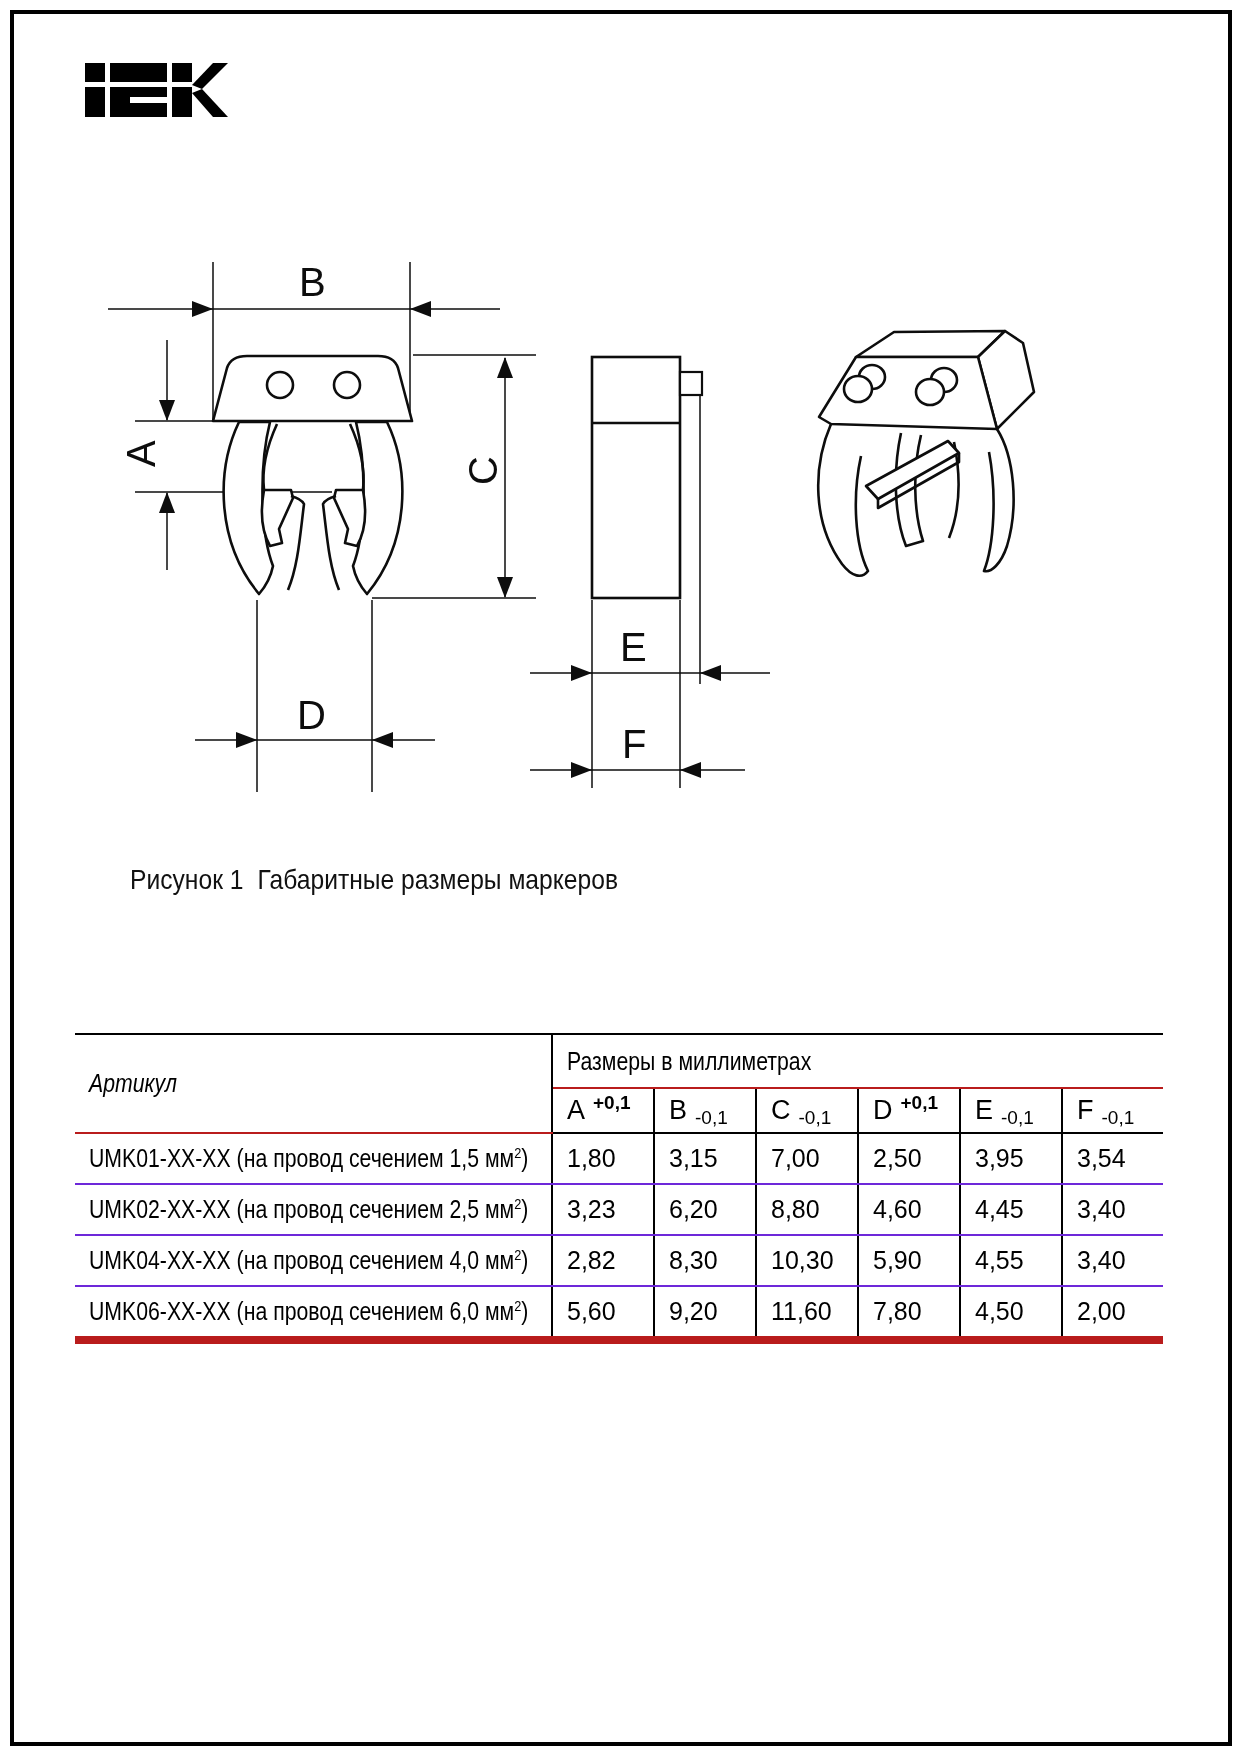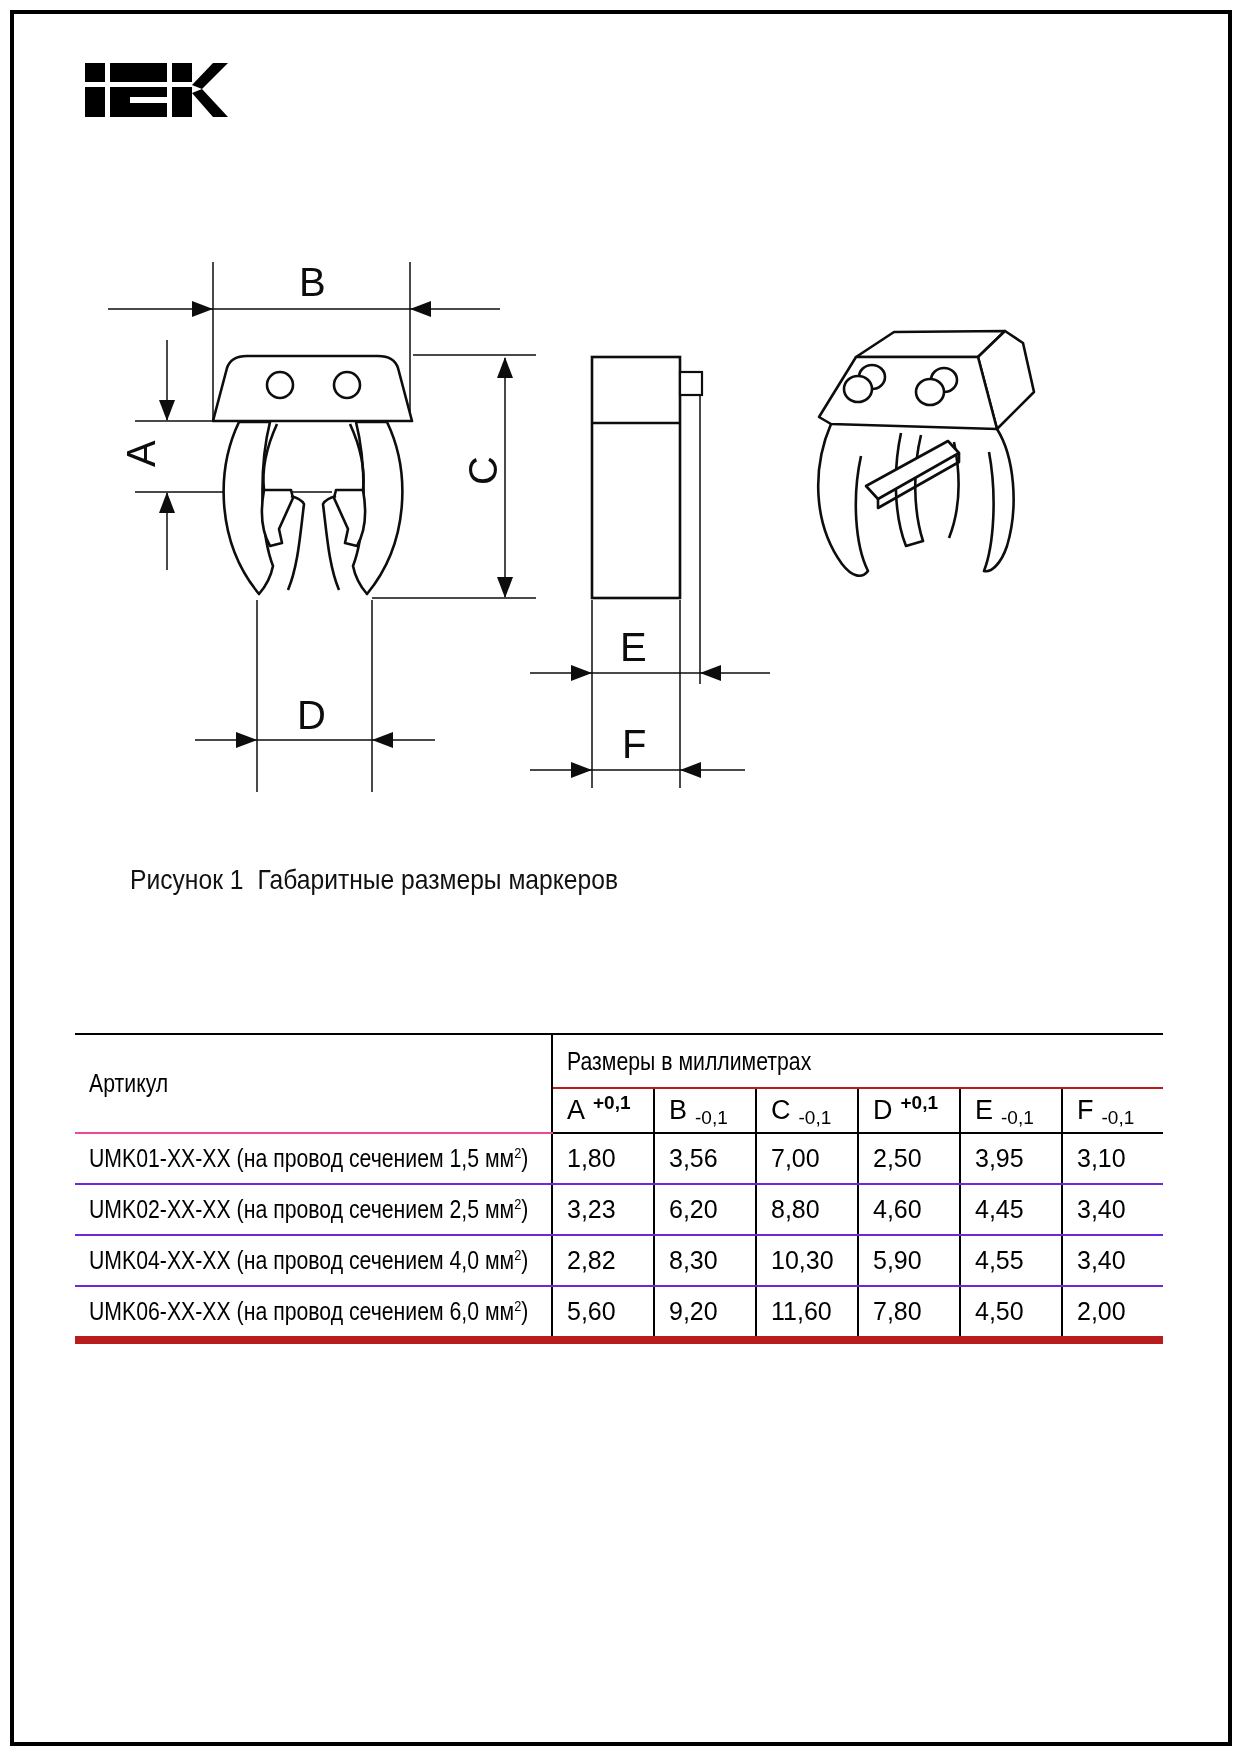--- a/index.html
+++ b/index.html
@@ -23,21 +23,21 @@
     border-collapse:collapse; table-layout:fixed;
     border-top:2.5px solid #000; font-size:25px; color:#000;
   }
   table.dims th, table.dims td {
     border-right:2px solid #000; font-weight:normal; text-align:left;
     padding:0 4px 0 14px; vertical-align:middle; overflow:hidden; white-space:nowrap;
   }
   table.dims th:last-child, table.dims td:last-child { border-right:none; }
   th.art-h {
     vertical-align:top; padding-top:12px; padding-left:10px;
-    font-weight:bold; border-bottom:2px solid #ec4899;
+    font-weight:bold; border-bottom:2px solid #b91c1c;font-style:italic;
   }
   th.grp-h { height:52px; font-weight:bold; border-bottom:2px solid #b91c1c; }
   tr.h2 th { height:43px; border-bottom:2px solid #000; }
   tr.h2 .letter { font-size:27px; }
   tr.h2 .tol { font-size:19px; margin-left:8px; position:relative; }
   tr.h2 .tol.sup { top:-10px;font-weight:bold; }
   tr.h2 .tol.sub { top:5px; }
   table.dims td { height:49px; border-bottom:2px solid #6d28d9; }
   table.dims tr:last-child td { border-bottom:8px solid #b91c1c; }
   td.artcell { padding-left:10px; }
@@ -180,25 +180,25 @@
         <th><span class="letter">C</span><span class="tol sub">-0,1</span></th>
         <th><span class="letter">D</span><span class="tol sup">+0,1</span></th>
         <th><span class="letter">E</span><span class="tol sub">-0,1</span></th>
         <th><span class="letter">F</span><span class="tol sub">-0,1</span></th>
       </tr>
   </thead>
   <tbody id="dims-body">
       <tr>
         <td class="artcell"><span class="cx">UMK01-XX-XX (на провод сечением 1,5 мм<sup>2</sup>)</span></td>
         <td>1,80</td>
-        <td>3,56</td>
+        <td>3,15</td>
         <td>7,00</td>
         <td>2,50</td>
         <td>3,95</td>
-        <td>3,10</td>
+        <td>3,54</td>
       </tr>
       <tr>
         <td class="artcell"><span class="cx">UMK02-XX-XX (на провод сечением 2,5 мм<sup>2</sup>)</span></td>
         <td>3,23</td>
         <td>6,20</td>
         <td>8,80</td>
         <td>4,60</td>
         <td>4,45</td>
         <td>3,40</td>
       </tr>

